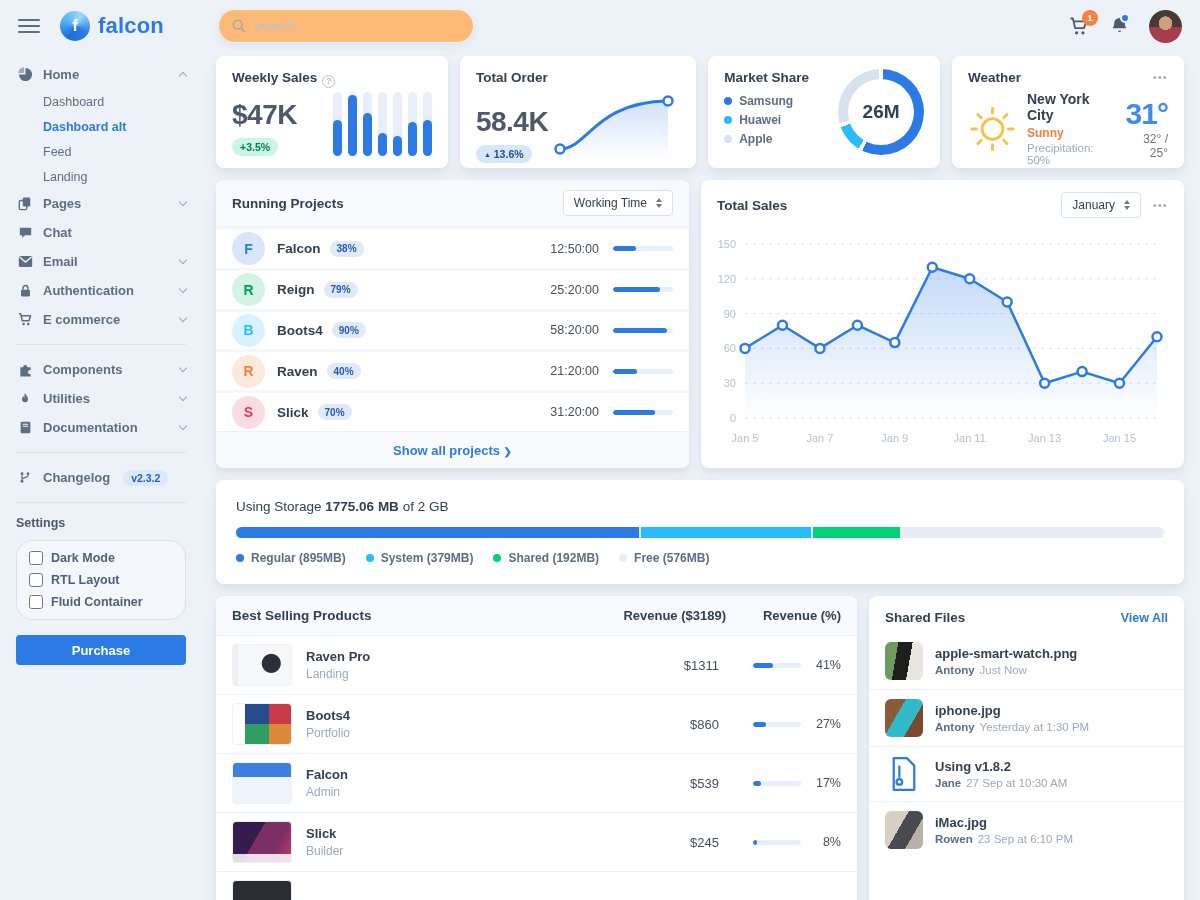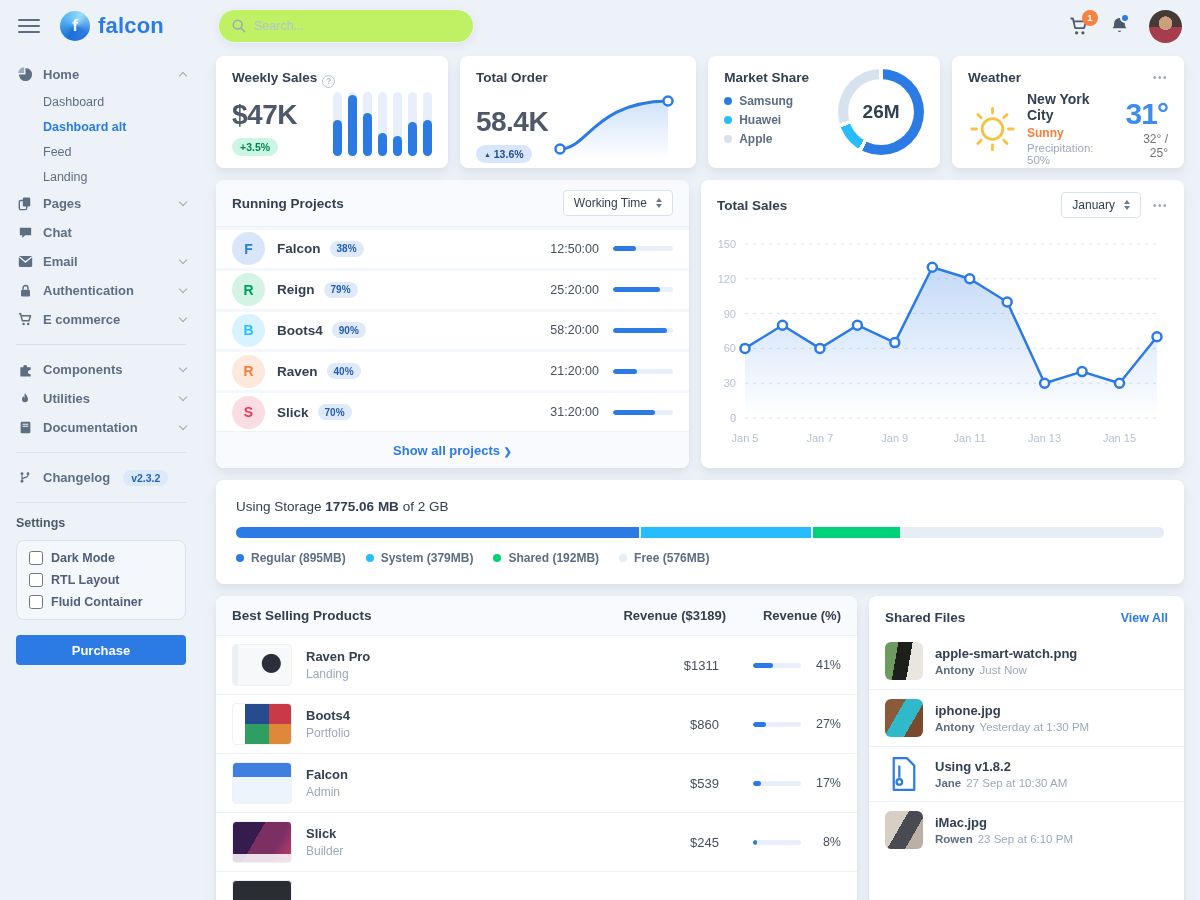--- a/index.html
+++ b/index.html
@@ -8,21 +8,21 @@
   .app{width:1200px;height:900px;overflow:hidden;position:relative;}
 
   
   .topbar{height:52px;display:flex;align-items:center;padding:0 18px;position:relative;}
   .hamburger{width:22px;display:flex;flex-direction:column;gap:4px;cursor:pointer;}
   .hamburger span{height:2px;background:#5e6e82;border-radius:2px;}
   .logo{display:flex;align-items:center;gap:8px;margin-left:20px;cursor:pointer;}
   .logo-mark{width:30px;height:30px;border-radius:50%;background:conic-gradient(from 210deg,#1d6fd8,#53b2f2,#9bdcf9,#2c7be5,#1d6fd8);position:relative;}
   .logo-mark b{position:absolute;inset:0;display:flex;align-items:center;justify-content:center;color:#fff;font-size:17px;}
   .logo-text{font-size:22px;font-weight:800;color:#2c7be5;letter-spacing:.2px;}
-  .search{position:absolute;left:218px;top:9px;width:256px;height:34px;background:#bef264;border:1px solid #eef2f8;border-radius:17px;box-shadow:0 3px 8px rgba(43,45,80,.07);display:flex;align-items:center;padding:0 13px;gap:8px;}
+  .search{position:absolute;left:218px;top:9px;width:256px;height:34px;background:#fdba74;border:1px solid #eef2f8;border-radius:17px;box-shadow:0 3px 8px rgba(43,45,80,.07);display:flex;align-items:center;padding:0 13px;gap:8px;}
   .search input{border:none;outline:none;flex:1;font-size:12.5px;color:#5e6e82;font-family:inherit;background:transparent;}
   .search input::placeholder{color:#b6c1d2;}
   .topbar-right{margin-left:auto;display:flex;align-items:center;gap:20px;}
   .icon-btn{position:relative;cursor:pointer;display:flex;}
   .cart-badge{position:absolute;top:-7px;right:-8px;min-width:16px;height:16px;border-radius:8px;background:#f5823e;color:#fff;font-size:9.5px;font-weight:700;display:flex;align-items:center;justify-content:center;padding:0 4px;}
   .bell-dot{position:absolute;top:-3px;right:-1px;width:10px;height:10px;border-radius:50%;background:#2c7be5;border:2px solid #edf2f9;}
   .avatar{width:33px;height:33px;border-radius:50%;cursor:pointer;
     background:radial-gradient(circle at 50% 40%,#caa07e 0 26%,transparent 27%),
                linear-gradient(180deg,#453a35 0 52%,#a63d4c 52% 100%);}
 
@@ -31,21 +31,21 @@
   .sidebar{width:200px;flex-shrink:0;padding:8px 14px 0 16px;}
   .nav-item{display:flex;align-items:center;gap:9px;height:29px;font-size:13px;font-weight:600;color:#5e6e82;cursor:pointer;}
   .nav-icon{width:18px;display:flex;justify-content:center;flex-shrink:0;}
   .chev{width:6px;height:6px;border-right:1.6px solid #9da9bb;border-bottom:1.6px solid #9da9bb;transform:rotate(45deg);margin-left:auto;margin-top:-3px;}
   .chev.up{transform:rotate(-135deg);margin-top:3px;}
   .nav-child{padding-left:27px;height:25px;display:flex;align-items:center;font-size:12.5px;font-weight:500;color:#5e6e82;cursor:pointer;}
   .nav-child.active{color:#2c7be5;font-weight:700;}
   .sb-divider{height:1px;background:#d8e2ef;margin:10px 0;}
   .badge-version{background:#dce9fb;color:#2164c0;font-size:10.5px;font-weight:700;padding:2px 8px;border-radius:10px;margin-left:4px;}
   .settings-h{font-size:12.5px;font-weight:700;color:#4d5969;margin:13px 0 10px;}
-  .toggle-box{border:1px solid #d8e2ef;border-radius:8px;padding:10px 12px;display:flex;flex-direction:column;gap:8px;background:rgba(255,255,255,.4);}
+  .toggle-box{border:1px solid #d8e2ef;border-radius:17px;padding:10px 12px;display:flex;flex-direction:column;gap:8px;background:rgba(255,255,255,.4);}
   .toggle{display:flex;align-items:center;gap:8px;font-size:12.5px;font-weight:600;color:#51607a;cursor:pointer;}
   .toggle input{width:14px;height:14px;cursor:pointer;}
   .purchase{margin-top:15px;width:100%;height:30px;background:#2c7be5;color:#fff;border:none;border-radius:4px;font-size:13px;font-weight:700;font-family:inherit;cursor:pointer;}
 
   
   .main{flex:1;min-width:0;padding:4px 16px 0 16px;display:flex;flex-direction:column;gap:12px;}
   .card{background:#fff;border-radius:8px;box-shadow:0 7px 14px rgba(65,69,88,.06),0 3px 6px rgba(0,0,0,.04);}
   .card-title{font-size:13.5px;font-weight:700;color:#344050;}
   .row1{display:flex;gap:12px;height:112px;}
   .stat-card{flex:1;padding:14px 16px;position:relative;}

